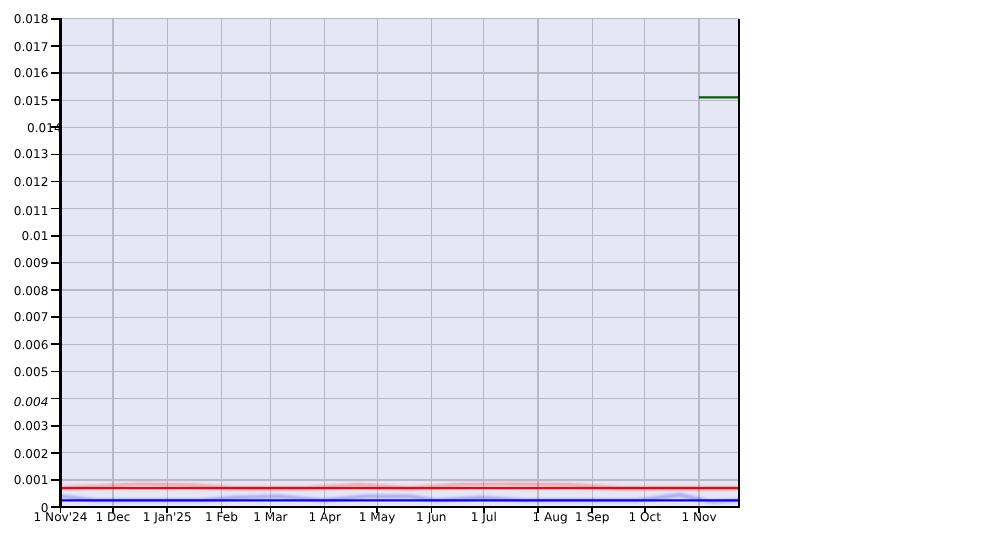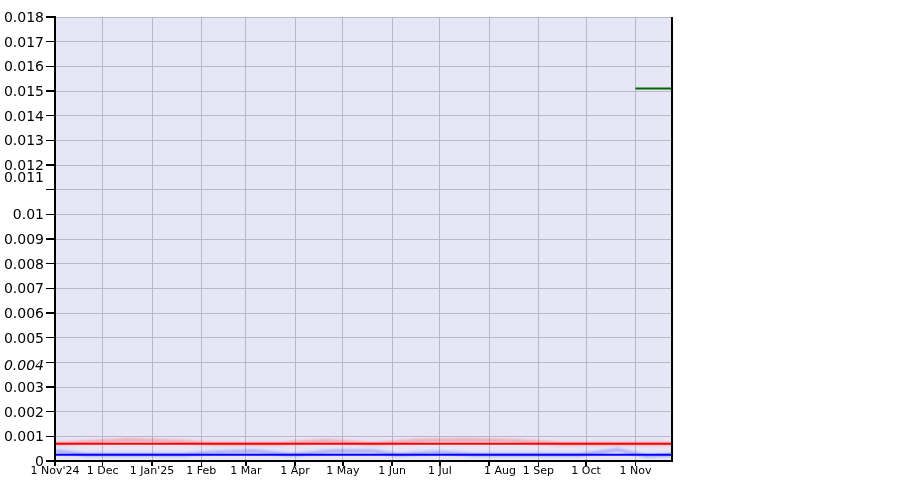--- a/index.html
+++ b/index.html
@@ -4,21 +4,21 @@
 <style>
   html,body{margin:0;padding:0;background:#ffffff;}
   .stage{
     position:relative;width:900px;height:500px;background:#ffffff;
     font-family:"DejaVu Sans","Liberation Sans",sans-serif;color:#000;
     overflow:hidden;
   }
   #chart-svg{position:absolute;left:0;top:0;}
   .y-label{
     position:absolute;left:0;width:44px;text-align:right;
-    font-size:14px;line-height:13px;color:#000;white-space:nowrap;
+    font-size:11px;line-height:13px;color:#000;white-space:nowrap;
   }
   .x-label{
     position:absolute;transform:translateX(-50%);
     font-size:11px;line-height:12px;color:#000;white-space:nowrap;
   }
   .chart-title{
     position:absolute;left:55px;top:477px;width:617px;text-align:center;
     font-size:13.5px;line-height:17px;color:#000;white-space:nowrap;
   }
   .legend{
@@ -122,24 +122,24 @@
       <div class="y-label" style="top: 430.333px;">0.001</div>
       <div class="y-label" style="top: 405.667px;">0.002</div>
       <div class="y-label" style="top: 381px;">0.003</div>
       <div class="y-label" style="top: 359px; font-style: italic;">0.004</div>
       <div class="y-label" style="top: 331.667px;">0.005</div>
       <div class="y-label" style="top: 307px;">0.006</div>
       <div class="y-label" style="top: 282.333px;">0.007</div>
       <div class="y-label" style="top: 257.667px;">0.008</div>
       <div class="y-label" style="top: 233px;">0.009</div>
       <div class="y-label" style="top: 208.333px;">0.01</div>
-      <div class="y-label" style="top: 171px;">0.011</div>
+      <div class="y-label" style="top: 185px;">0.011</div>
       <div class="y-label" style="top: 159px;">0.012</div>
       <div class="y-label" style="top: 134.333px;">0.013</div>
-      <div class="y-label" style="top: 109.667px;">0.014</div>
+      <div class="y-label" style="top: 109.667px; padding-left: 12px;">0.014</div>
       <div class="y-label" style="top: 85px;">0.015</div>
       <div class="y-label" style="top: 60.3333px;">0.016</div>
       <div class="y-label" style="top: 35.6667px;">0.017</div>
       <div class="y-label" style="top: 11px;">0.018</div>
     </div>
   <div id="x-labels">
       <div class="x-label" style="left: 55px; top: 465px;">1 Nov'24</div>
       <div class="x-label" style="left: 102.706px; top: 465px;">1 Dec</div>
       <div class="x-label" style="left: 152.003px; top: 465px;">1 Jan'25</div>
       <div class="x-label" style="left: 201.299px; top: 465px;">1 Feb</div>

